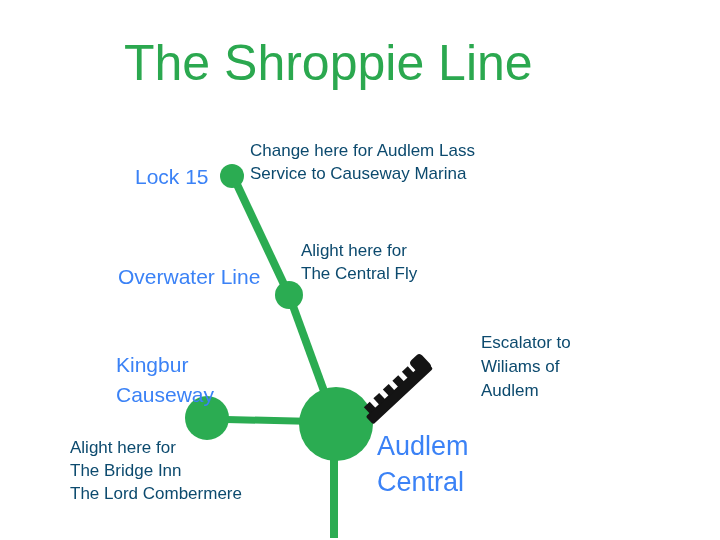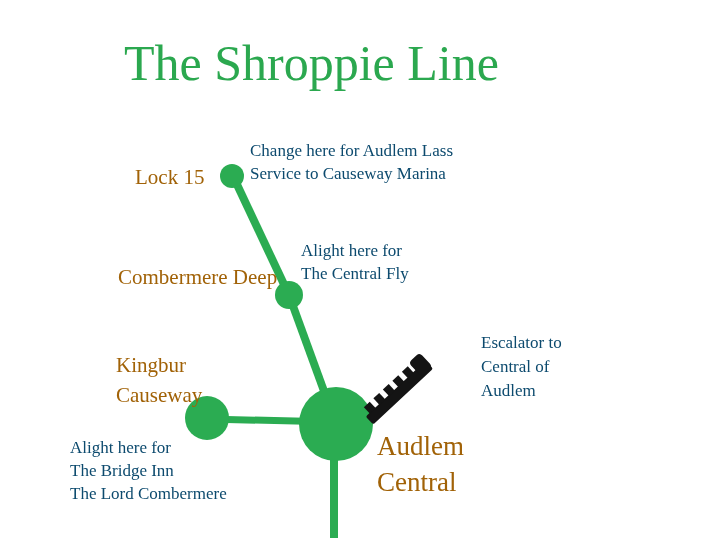--- a/index.html
+++ b/index.html
@@ -6,40 +6,40 @@
     margin: 0;
     padding: 0;
     background: #ffffff;
   }
   #stage {
     position: relative;
     width: 720px;
     height: 539px;
     background: #ffffff;
     overflow: hidden;
-    font-family: Liberation Serif, serif;
+    font-family: Liberation Sans, sans-serif;
     border-radius: 22px;
   }
   #map-svg {
     position: absolute;
     left: 0;
     top: 0;
   }
   .title {
     position: absolute;
     left: 124px;
     top: 34px;
     font-size: 50px;
     line-height: 58px;
     color: #2BA84F;
     white-space: nowrap;
   }
   .station-label {
     position: absolute;
-    color: #a16207;
+    color: #3b82f6;
     font-size: 21px;
     line-height: 30px;
     white-space: nowrap;
   }
   .annotation {
     position: absolute;
     color: #0c4a6e;
     font-size: 17px;
     line-height: 23px;
     white-space: nowrap;
@@ -75,21 +75,21 @@
       <rect x="3" y="-10" width="8" height="9"></rect>
       <rect x="16" y="-10" width="8" height="9"></rect>
       <rect x="27" y="-12" width="15" height="19" rx="4"></rect>
     </g>
   </svg>
 
   <div class="title">The Shroppie Line</div>
 
   <div class="station-label" style="left:135px; top:162px;">Lock 15</div>
 
-  <div class="station-label" style="left:118px; top:262px;">Combermere Deep</div>
+  <div class="station-label" style="left:118px; top:262px;">Overwater Line</div>
 
   <div class="station-label" style="left:116px; top:350px;">
     <span class="line-row">Kingbur</span>
     <span class="line-row">Causeway</span>
   </div>
 
   <div class="station-label big-label" style="left:377px; top:428px;">
     <span class="line-row">Audlem</span>
     <span class="line-row">Central</span>
   </div>
@@ -99,21 +99,21 @@
     <span class="line-row">Service to Causeway Marina</span>
   </div>
 
   <div class="annotation" style="left:301px; top:239px;">
     <span class="line-row">Alight here for</span>
     <span class="line-row">The Central Fly</span>
   </div>
 
   <div class="annotation" style="left:437px; top:331px; line-height:24px;margin-left:44px;">
     <span class="line-row">Escalator to</span>
-    <span class="line-row">Central of</span>
+    <span class="line-row">Wiliams of</span>
     <span class="line-row">Audlem</span>
   </div>
 
   <div class="annotation" style="left:70px; top:436px;">
     <span class="line-row">Alight here for</span>
     <span class="line-row">The Bridge Inn</span>
     <span class="line-row">The Lord Combermere</span>
   </div>
 
 </div>

